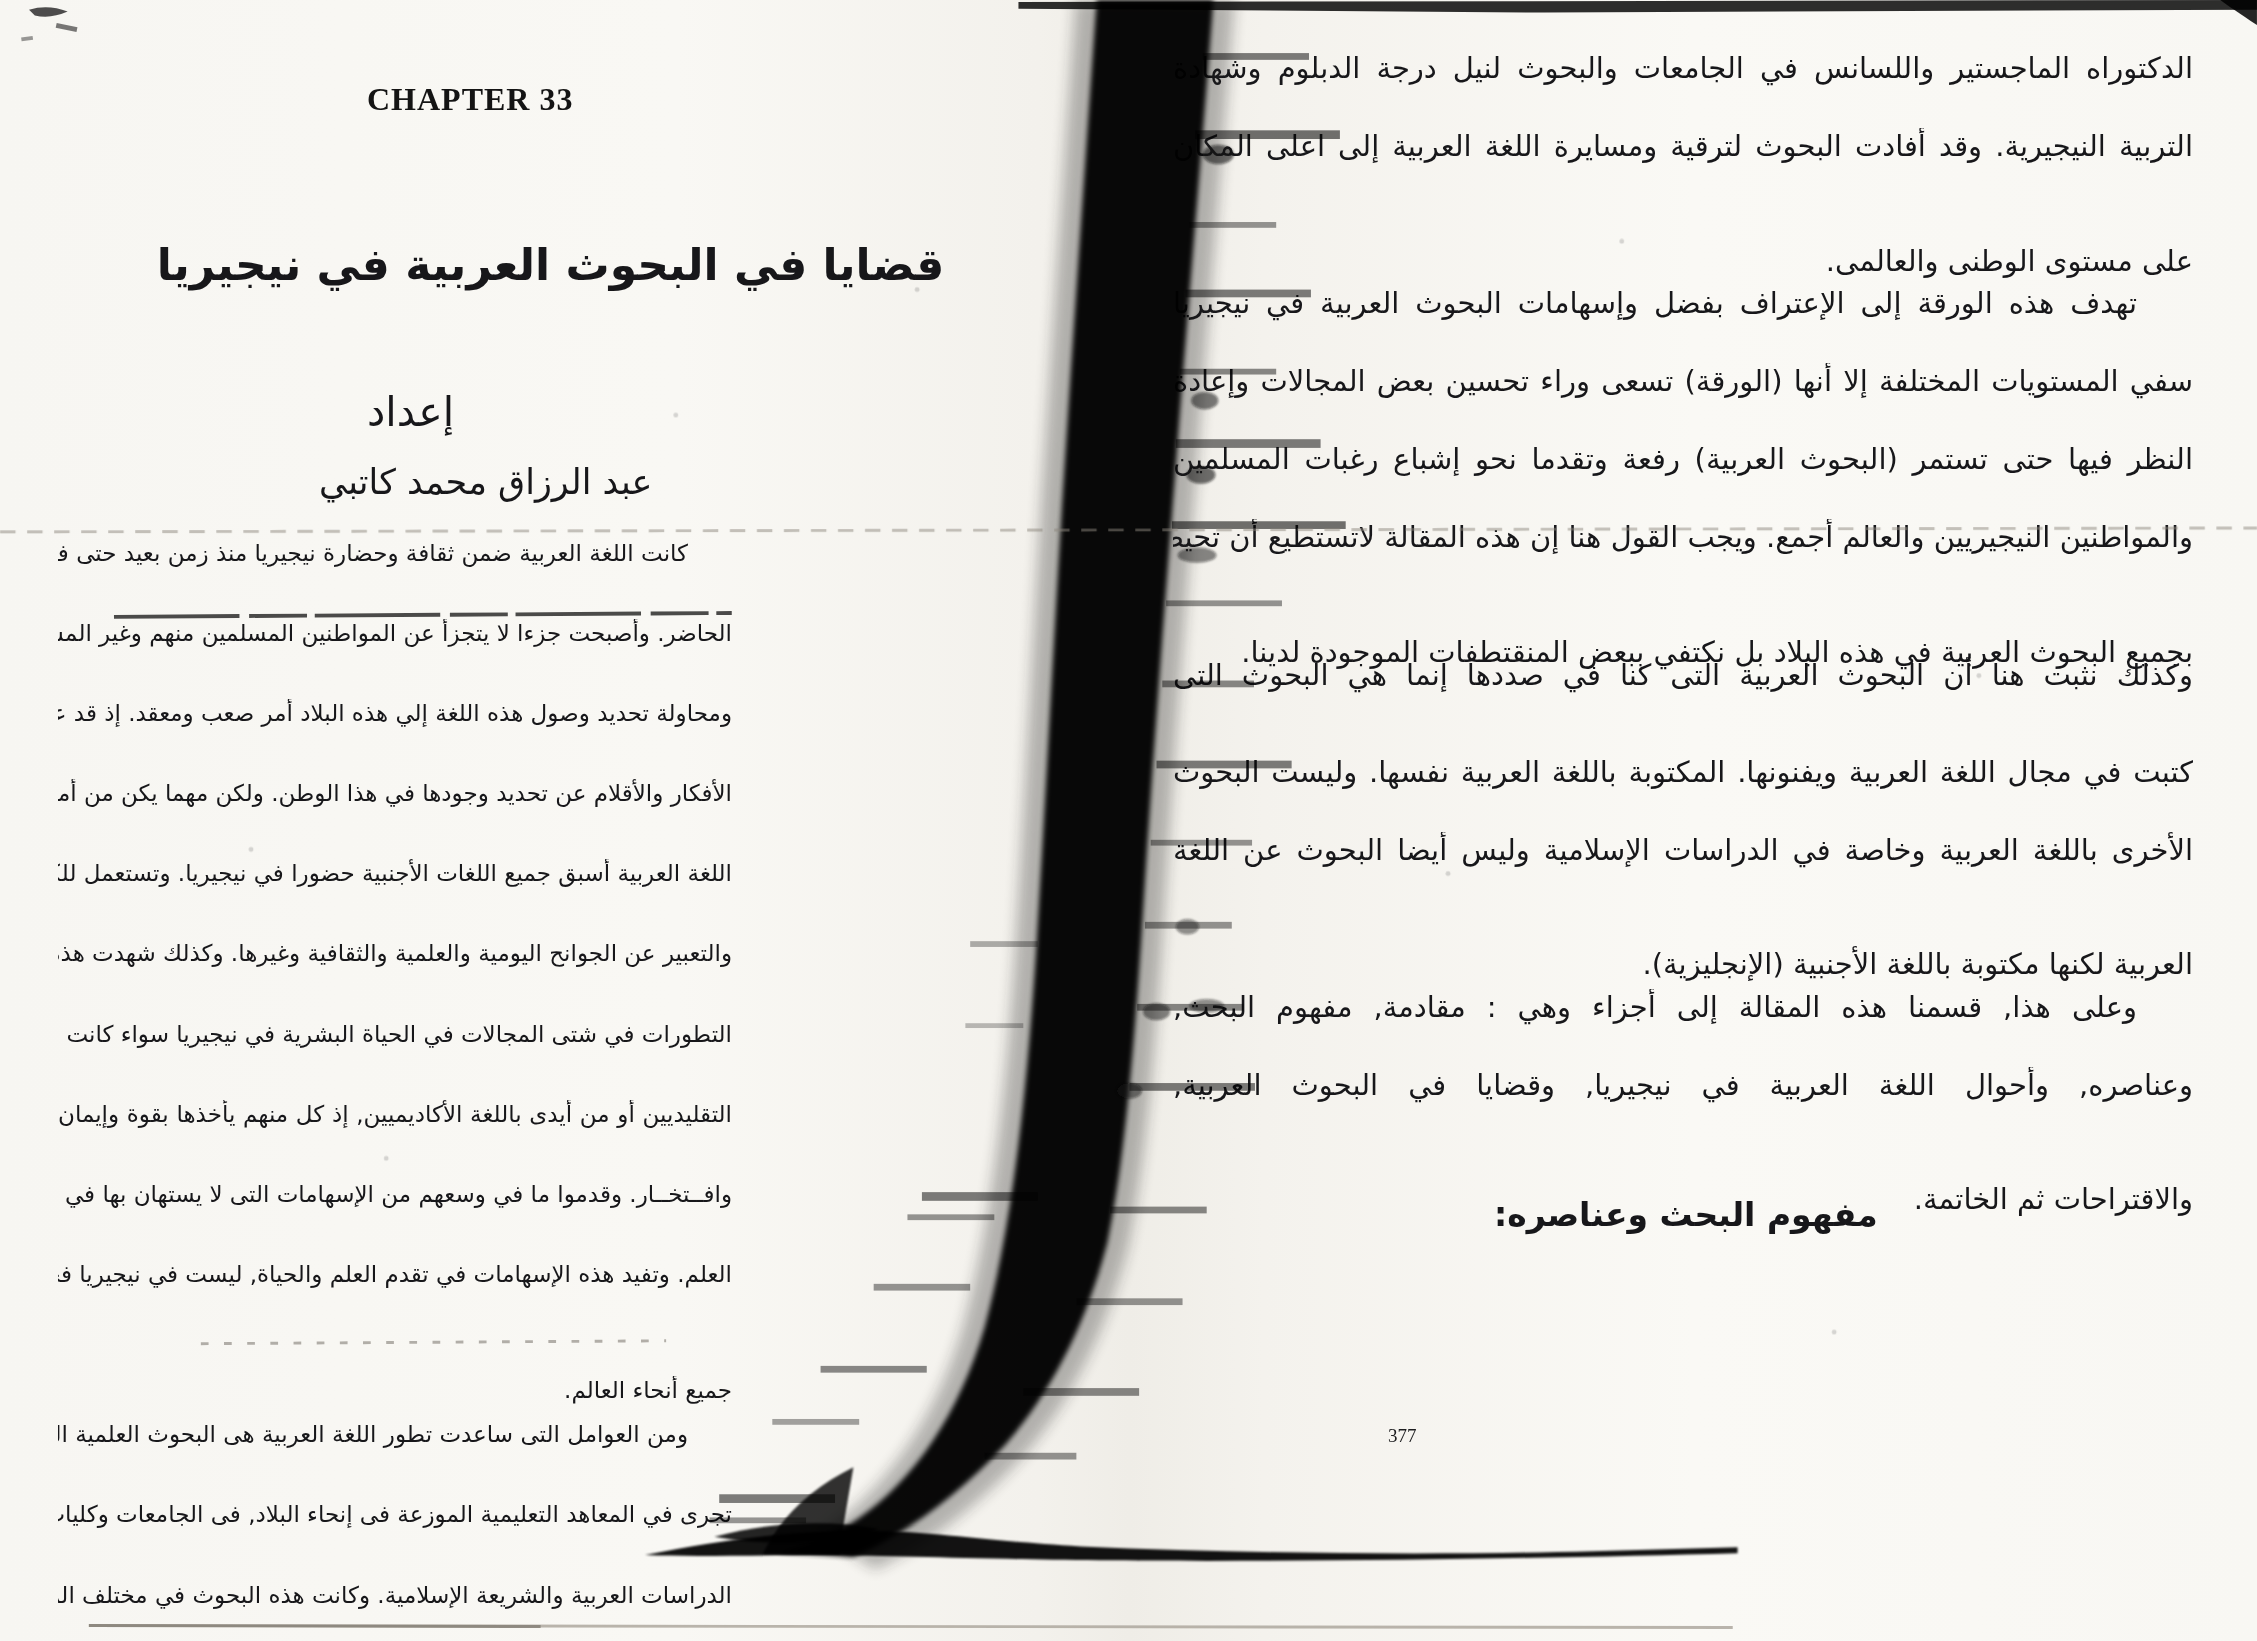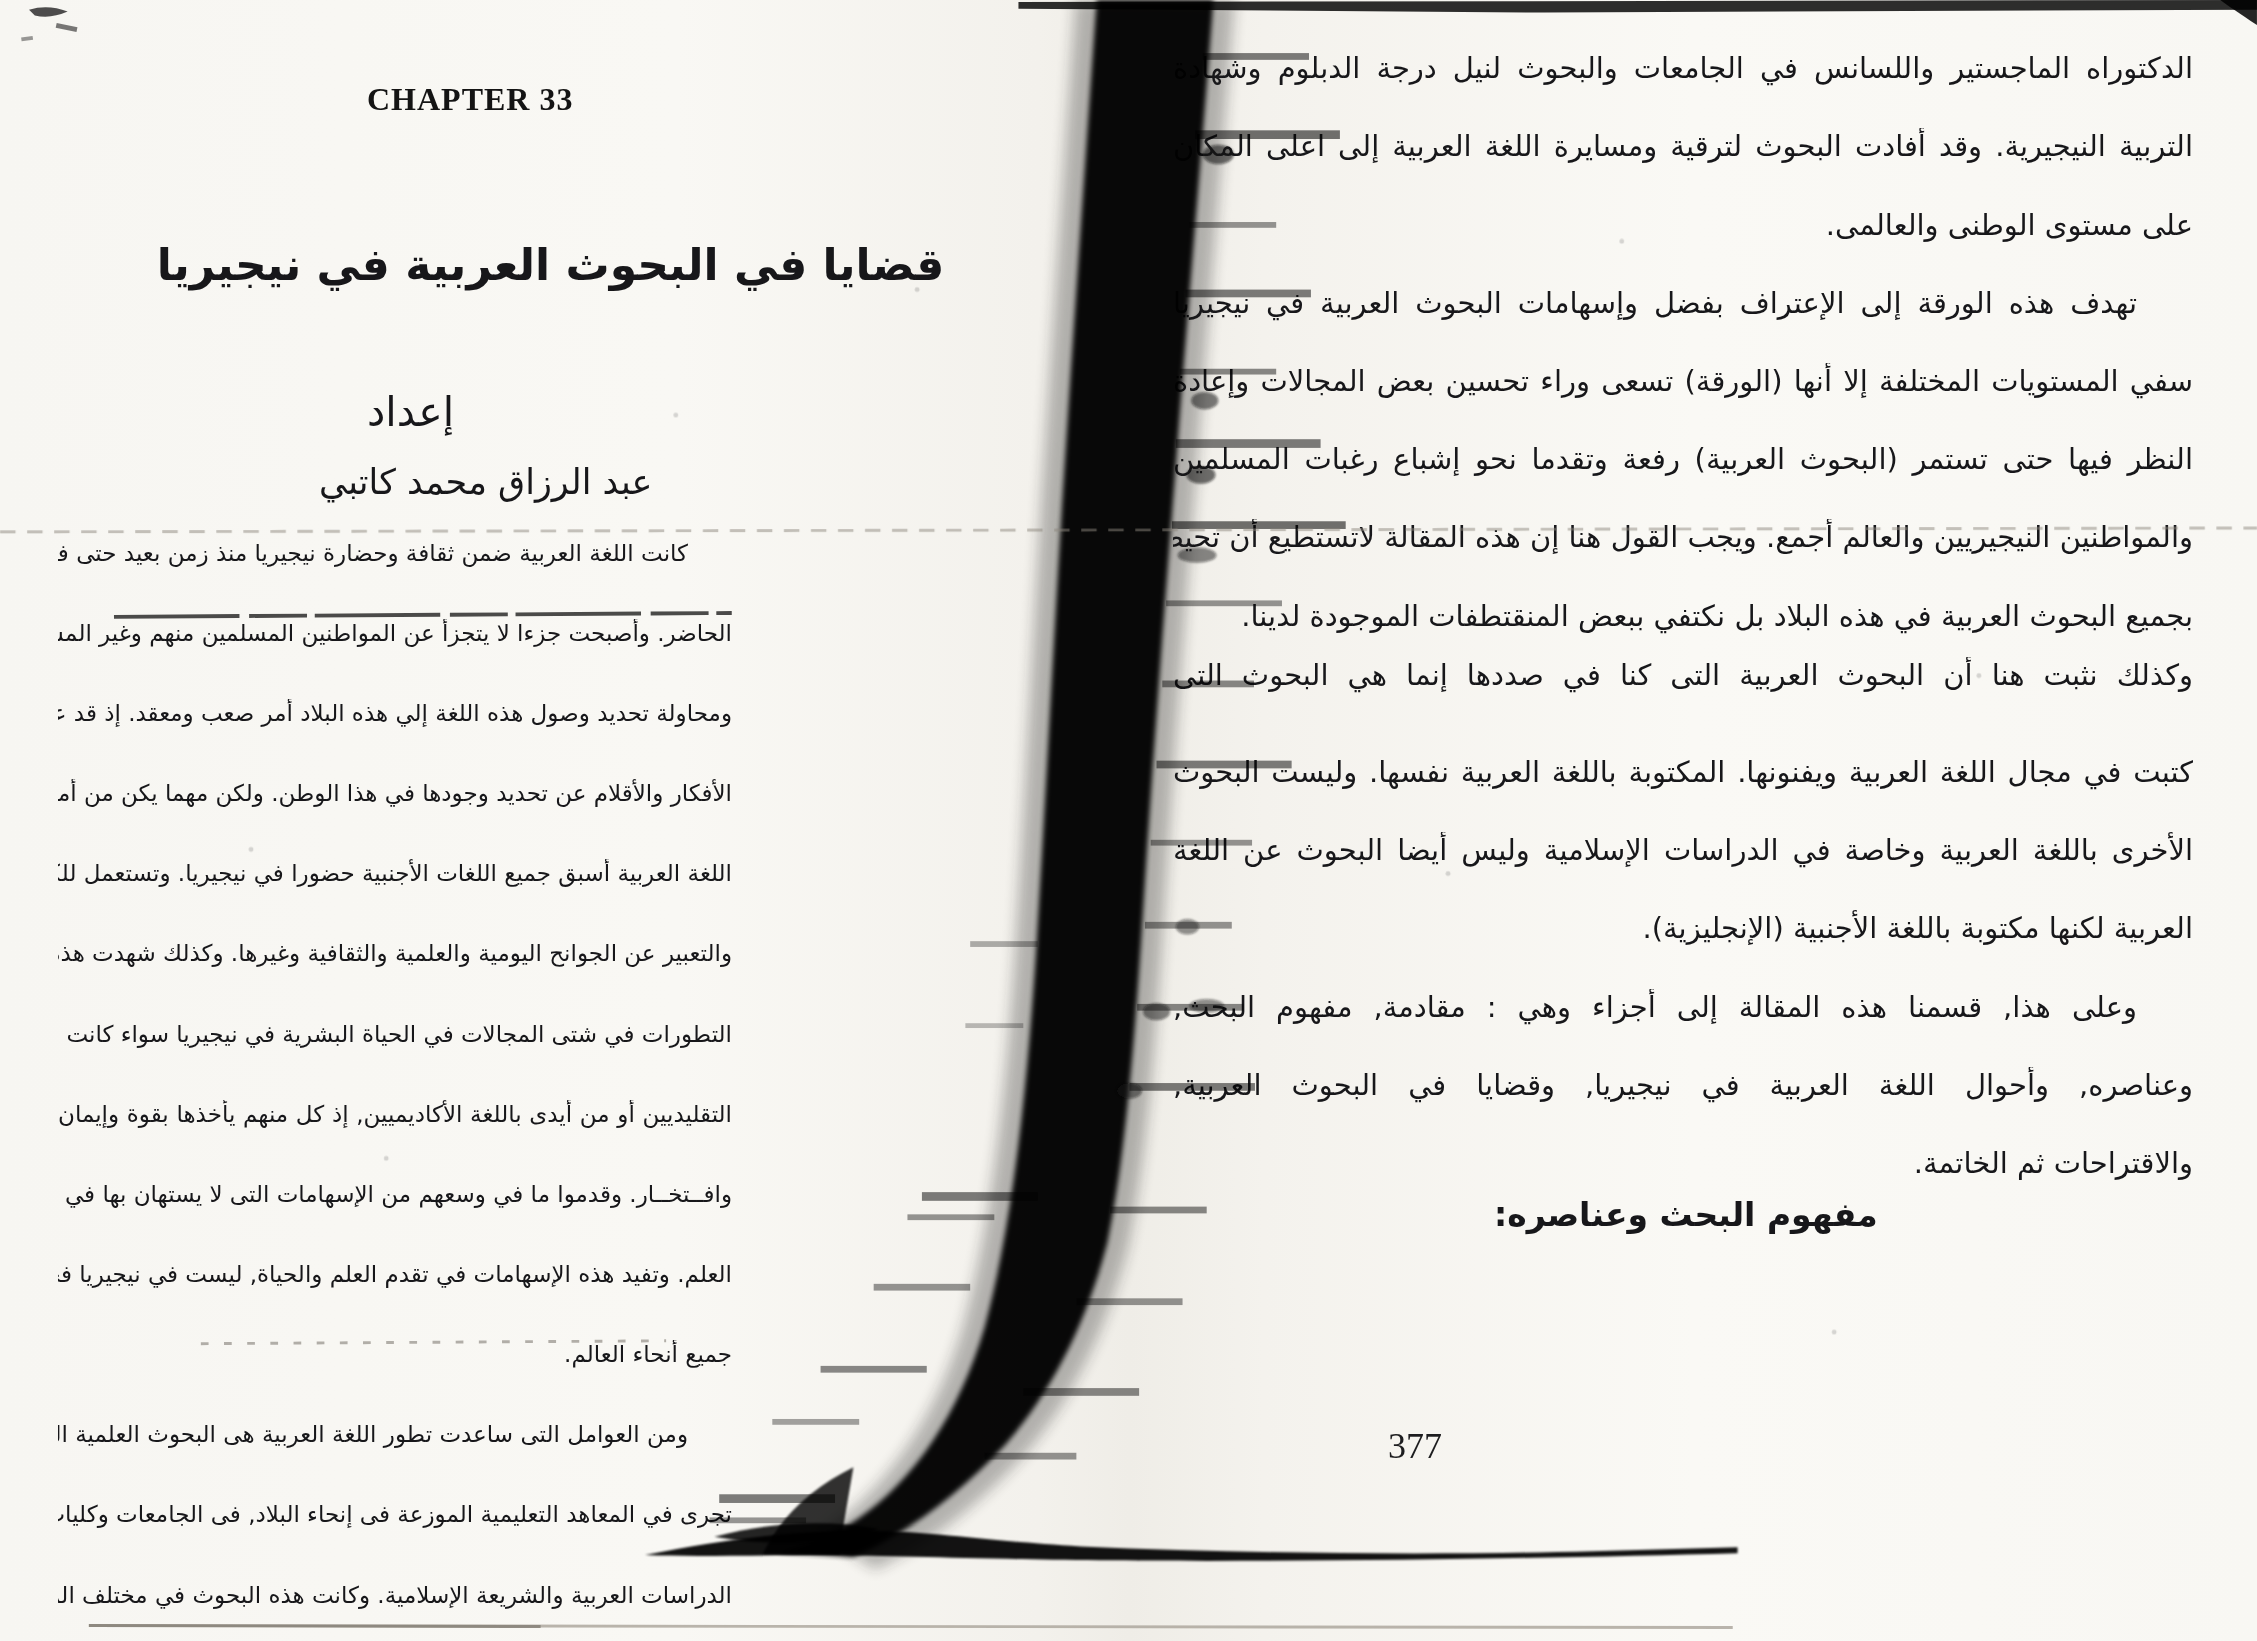--- a/index.html
+++ b/index.html
@@ -30,30 +30,30 @@
     position:absolute;left:319px;top:462px;width:560px;text-align:left;
     font-size:35px;
   }
   .ln{
     position:absolute;white-space:nowrap;overflow:hidden;box-sizing:border-box;
     line-height:1.25;
   }
   .ln.l{left:58px;width:674px;font-size:23px;}
   .ln.r{left:1173px;width:1020px;font-size:29px;}
   .jl{text-align:justify;text-align-last:justify;}
-  .rl{text-align:right;}
+  .rl{text-align:right;margin-top:36px;}
   .l.ind{padding-right:44px;}
   .r.ind{padding-right:56px;}
   .section-heading{
     position:absolute;left:1494px;top:1195px;font-size:33px;font-weight:bold;
     white-space:nowrap;
   }
   .pagenum{
     position:absolute;left:1388px;top:1425px;
-    font-family:"Liberation Serif",serif;font-size:36px;color:#1d1d1f;
+    font-family:"Liberation Serif",serif;font-size:19px;color:#1d1d1f;
   }
   svg.artifacts{position:absolute;left:0;top:0;pointer-events:none;}
 </style>
 </head>
 <body>
 
 <div class="sheet">
 
   <div>
     <div class="chapter">CHAPTER 33</div>

